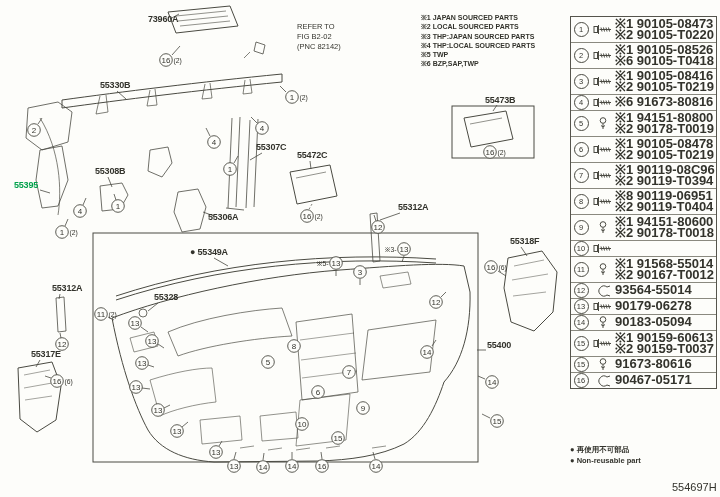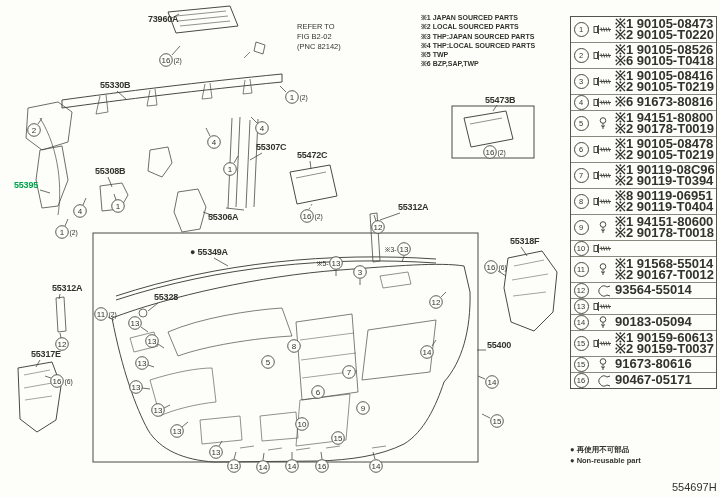--- a/index.html
+++ b/index.html
@@ -618,20 +618,23 @@
             <rect x="1" y="2.5" width="3.5" height="6"></rect>
             <line x1="5.5" y1="1" x2="5.5" y2="10"></line>
             <line x1="6.5" y1="5.5" x2="18" y2="5.5"></line>
             <line x1="8" y1="3.5" x2="9" y2="7.5"></line>
             <line x1="10.5" y1="3.5" x2="11.5" y2="7.5"></line>
             <line x1="13" y1="3.5" x2="14" y2="7.5"></line>
             <line x1="15.5" y1="3.5" x2="16.5" y2="7.5"></line>
           </g>
         </svg>
       </div>
+      <div class="ft-parts">
+        <div class="ft-part">90179-06278</div>
+      </div>
     </div>
     <div class="ft-row">
       <div class="ft-num">
         <div class="ft-circle">14</div>
       </div>
       <div class="ft-icon">
         <svg width="12" height="13" viewBox="0 0 12 13">
           <g stroke="#4a4a42" fill="none" stroke-width="1">
             <circle cx="6" cy="3.5" r="2.8"></circle>
             <path d="M6,6.5 L6,12 M4,8.5 L6,10 L8,8.5"></path>

